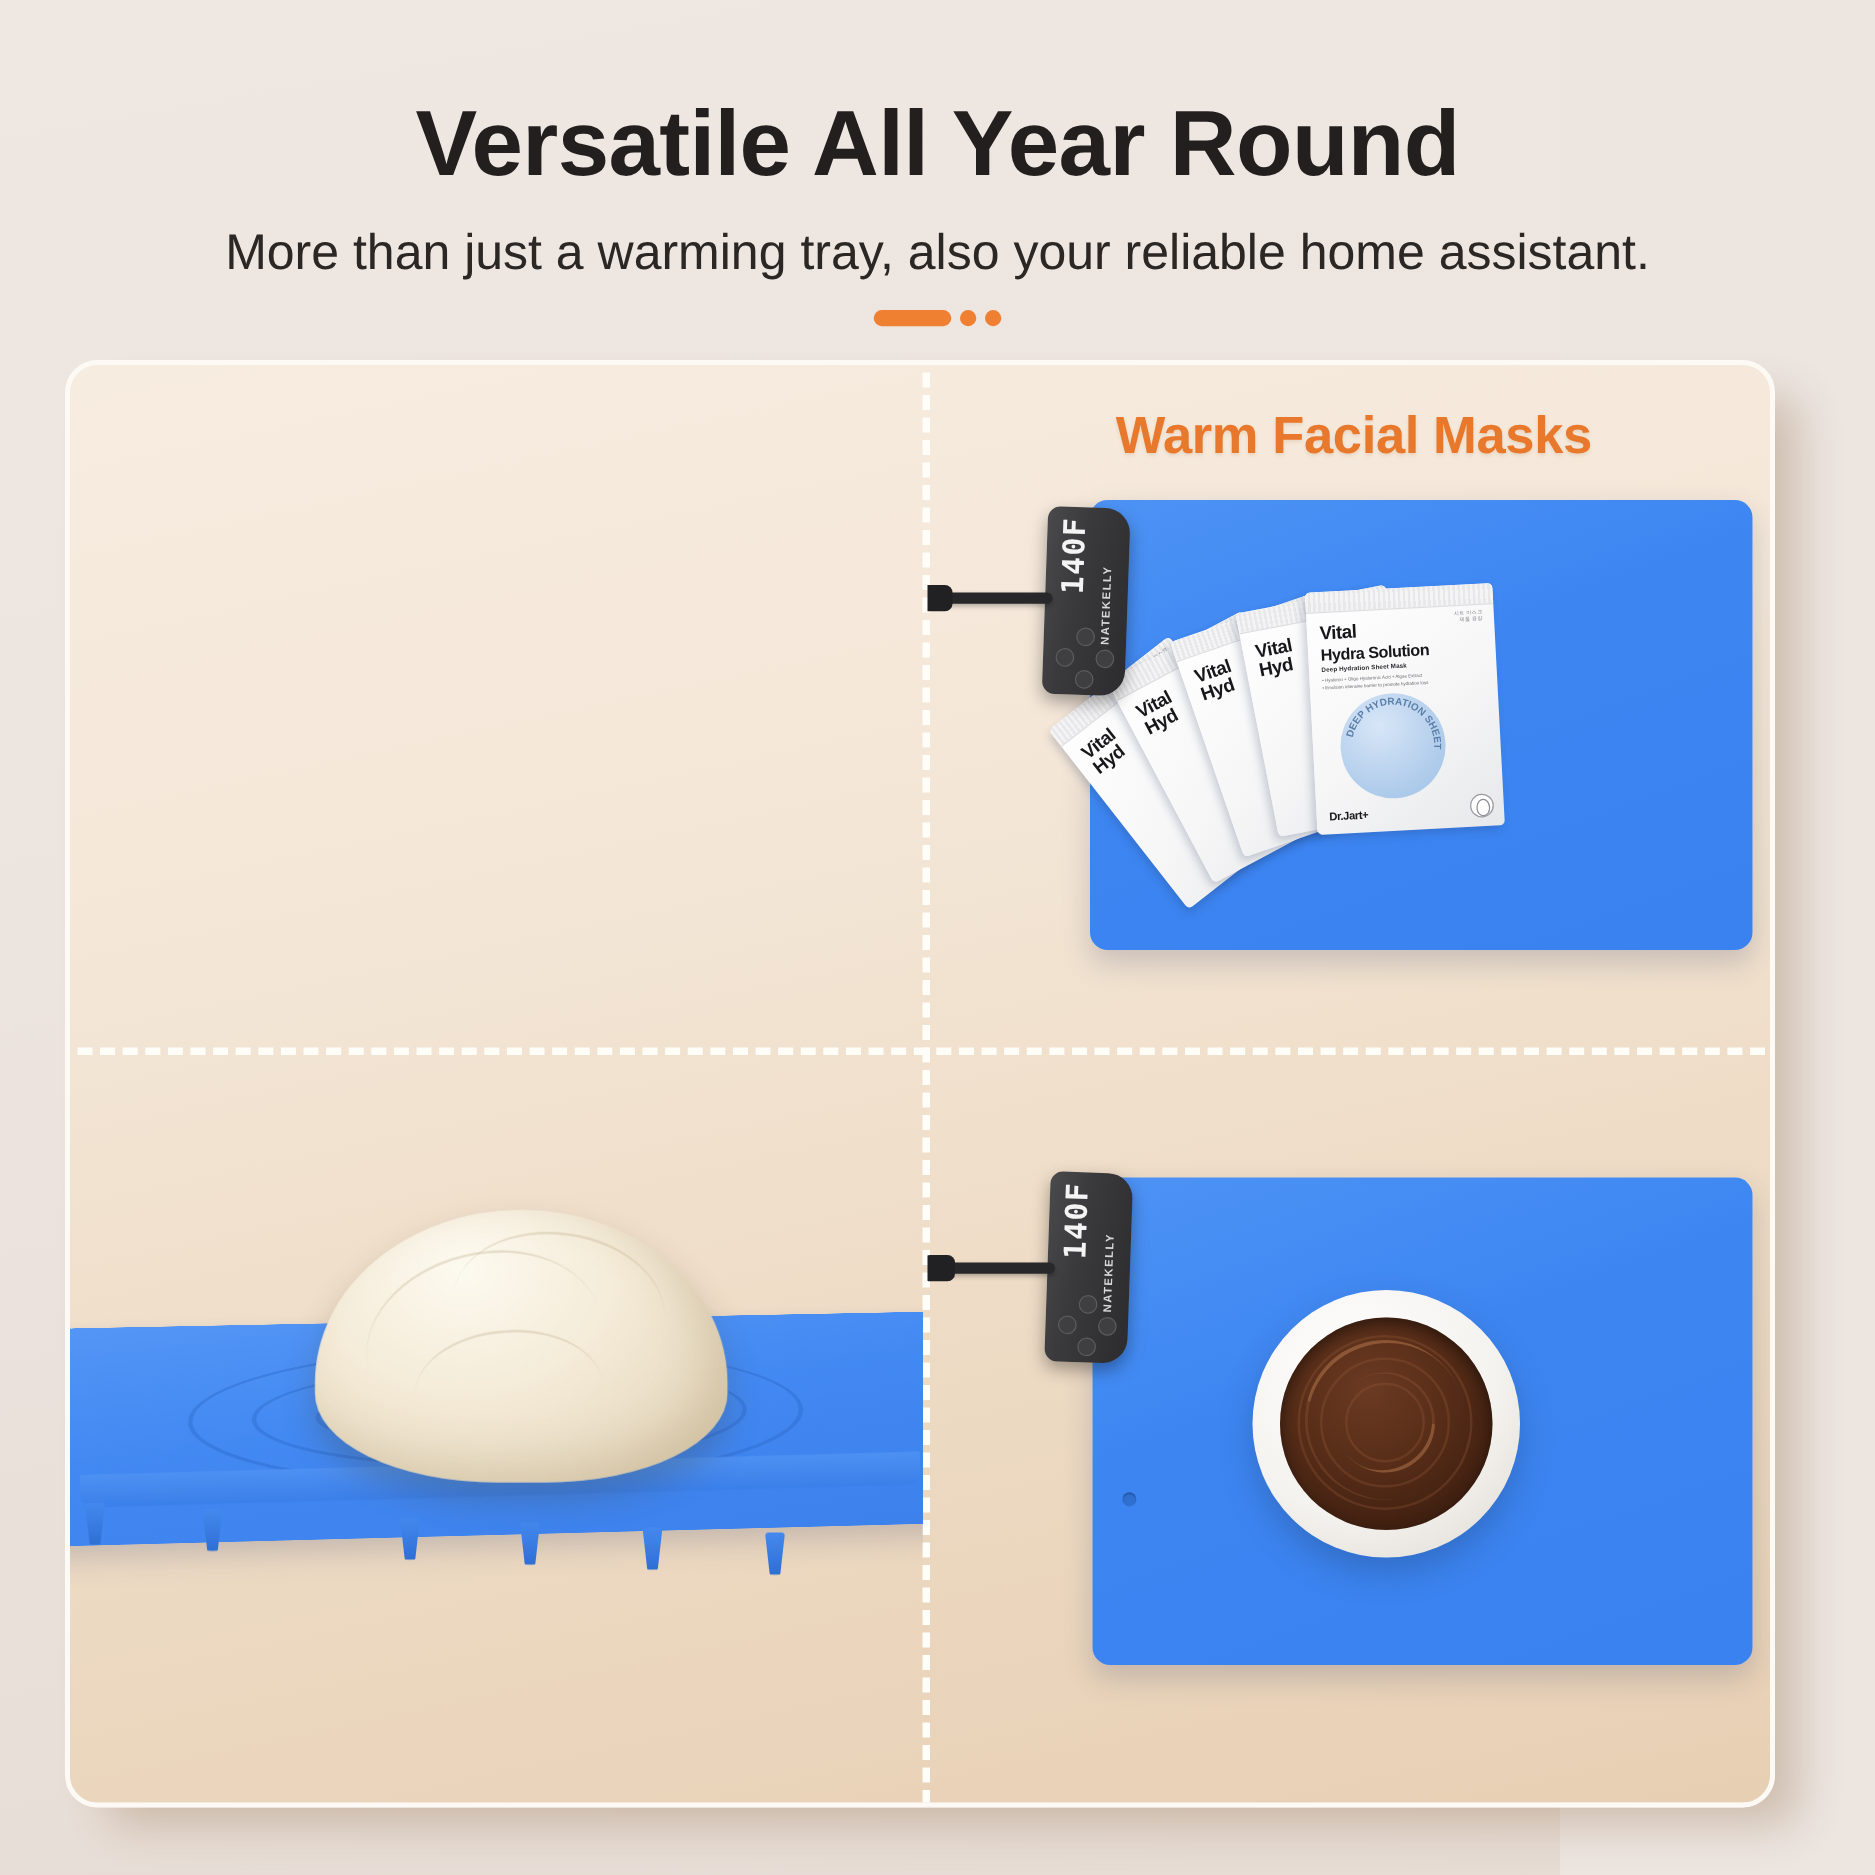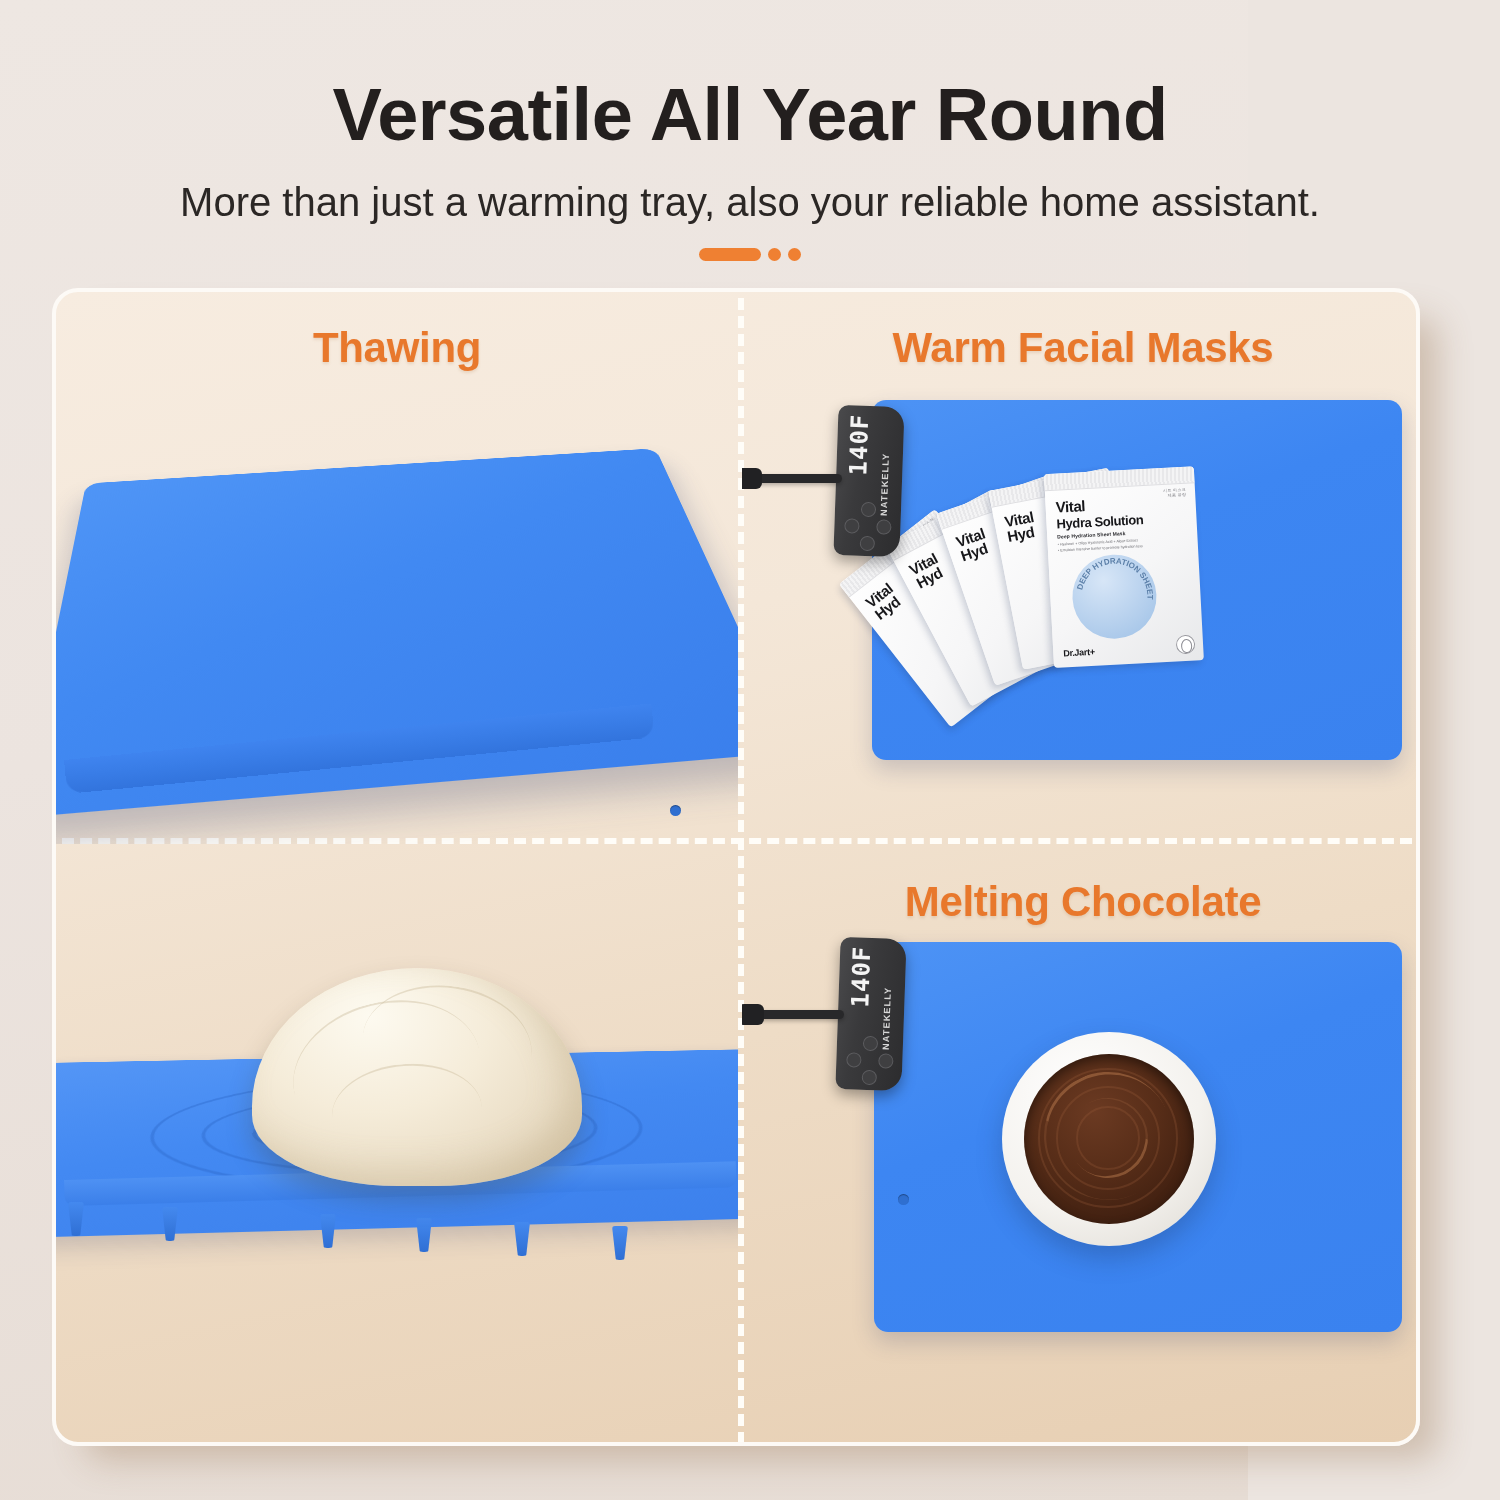--- a/index.html
+++ b/index.html
@@ -389,28 +389,20 @@
       <span class="dot"></span>
       <span class="dot"></span>
     </div>
   </div>
 
   <div class="panel">
 
     <div class="dash-v"></div>
     <div class="dash-h"></div>
 
-    <div class="quad q-tl">
-      <div class="quad-label">Thawing</div>
-
-      <div class="mat tl-mat"></div>
-      <div class="tl-mat-side"></div>
-      <div class="mat-led" style="left:614px; top:513px;"></div>
-
-    </div>
 
     <div class="quad q-tr">
       <div class="quad-label">Warm Facial Masks</div>
 
       <div class="mat tr-mat"></div>
       <div class="mat-led" style="left:152px; top:272px;"></div>
 
       <div class="mask-fan">
 
         <div class="mask-pkt" style="left:0px;  top:52px; transform:rotate(-38deg);">
@@ -494,21 +486,20 @@
       <div class="foot" style="left:556px; top:376px;"></div>
 
       <div class="dough">
         <div class="dough-crease" style="left:40px;  top:34px;  width:190px; height:140px; transform:rotate(-14deg);"></div>
         <div class="dough-crease" style="left:110px; top:18px;  width:170px; height:120px; transform:rotate(8deg);"></div>
         <div class="dough-crease" style="left:80px;  top:96px;  width:150px; height:96px;  transform:rotate(-4deg);"></div>
       </div>
     </div>
 
     <div class="quad q-br">
-      <div class="quad-label">Melting Chocolate</div>
 
       <div class="mat br-mat"></div>
       <div class="mat-led" style="left:156px; top:344px;"></div>
 
       <div class="bowl">
         <div class="choc">
           <div class="swirl" style="left:14px; top:14px; width:140px; height:140px;"></div>
           <div class="swirl" style="left:32px; top:32px; width:104px; height:104px;"></div>
           <div class="swirl" style="left:52px; top:52px; width:64px; height:64px;"></div>
           <div class="swirl-hi" style="left:20px; top:18px; width:128px; height:128px; transform:rotate(-26deg);"></div>

